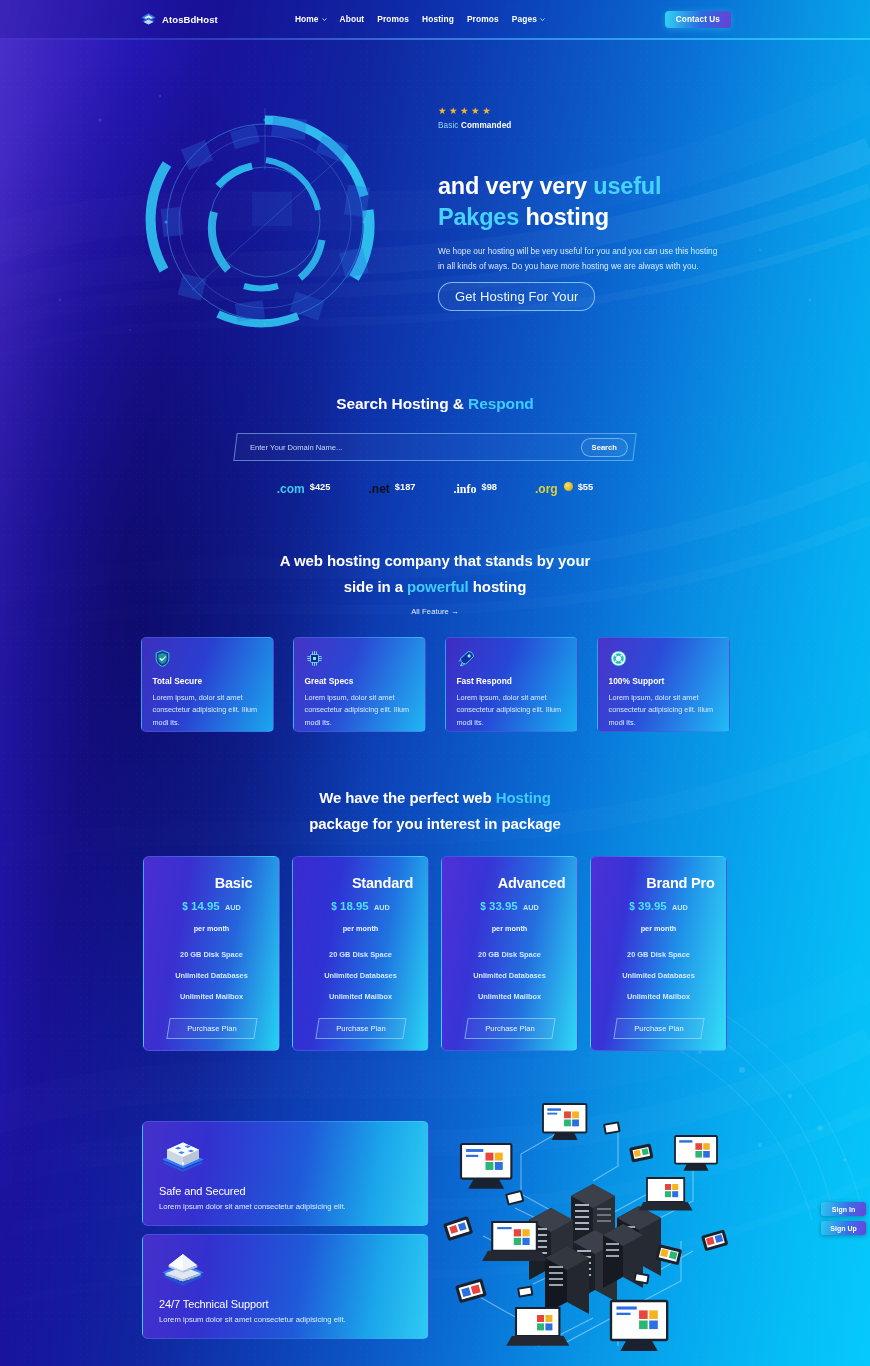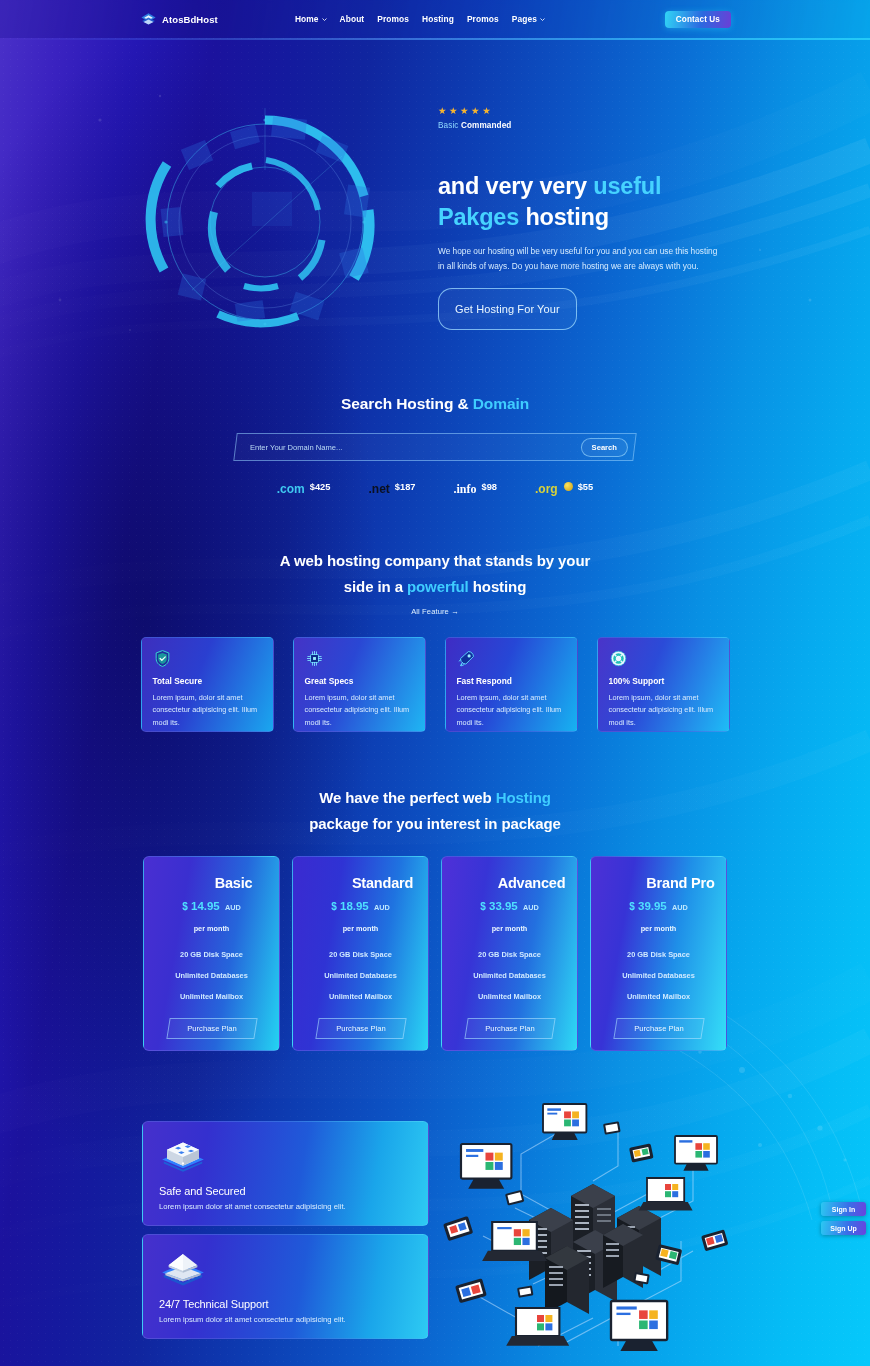--- a/index.html
+++ b/index.html
@@ -88,23 +88,23 @@
   .commanded .c-bold { color:#ffffff; font-weight:bold; }
   .hero-title {
     color:#fff; font-size:23.5px; font-weight:bold; line-height:1.33;
     letter-spacing:-.2px;
   }
   .hero-title .hl { color:#46d3ff; }
   .hero-desc {
     margin-top:11px; color:#d6ecff; font-size:8.3px; line-height:1.78; width:288px;
   }
   .hero-btn {
-    margin-top:14px; display:inline-block;
-    padding:14px 16px; border:1px solid rgba(160,220,255,.75); border-radius:14px;
-    color:#eaf7ff; font-size:11px; letter-spacing:.1px; cursor:pointer;
+    margin-top:8px; display:inline-block;
+    padding:6px 16px; border:1px solid rgba(160,220,255,.75); border-radius:14px;
+    color:#eaf7ff; font-size:13px; letter-spacing:.1px; cursor:pointer;
     background:rgba(255,255,255,.04);
   }
 
   
   .search-sec { position:absolute; left:0; top:395px; width:870px; z-index:10; text-align:center; }
   .search-title { font-size:15.5px; font-weight:bold; color:#fff; letter-spacing:-.1px; }
   .search-title .hl { color:#3fcdff; }
   .search-box {
     margin:20px auto 0; width:400px; height:28px;
     border:1px solid rgba(150,210,255,.55);
@@ -366,21 +366,21 @@
         <span>and very very </span><span class="hl">useful</span><br>
         <span class="hl">Pakges</span><span> hosting</span>
       </h1>
       <p class="hero-desc">We hope our hosting will be very useful for you and you can use this hosting in all kinds of ways. Do you have more hosting we are always with you.</p>
       <div class="hero-btn">Get Hosting For Your</div>
     </div>
   </div>
 
   <div class="search-sec">
     <div class="search-title">
-      <span>Search Hosting &amp; </span><span class="hl">Domain</span>
+      <span>Search Hosting &amp; </span><span class="hl">Respond</span>
     </div>
 
     <div class="search-box">
       <div class="inner">
         <input class="search-input" type="text" placeholder="Enter Your Domain Name..." style="">
         <div class="search-btn">Search</div>
       </div>
     </div>
 
     <div class="tlds">

